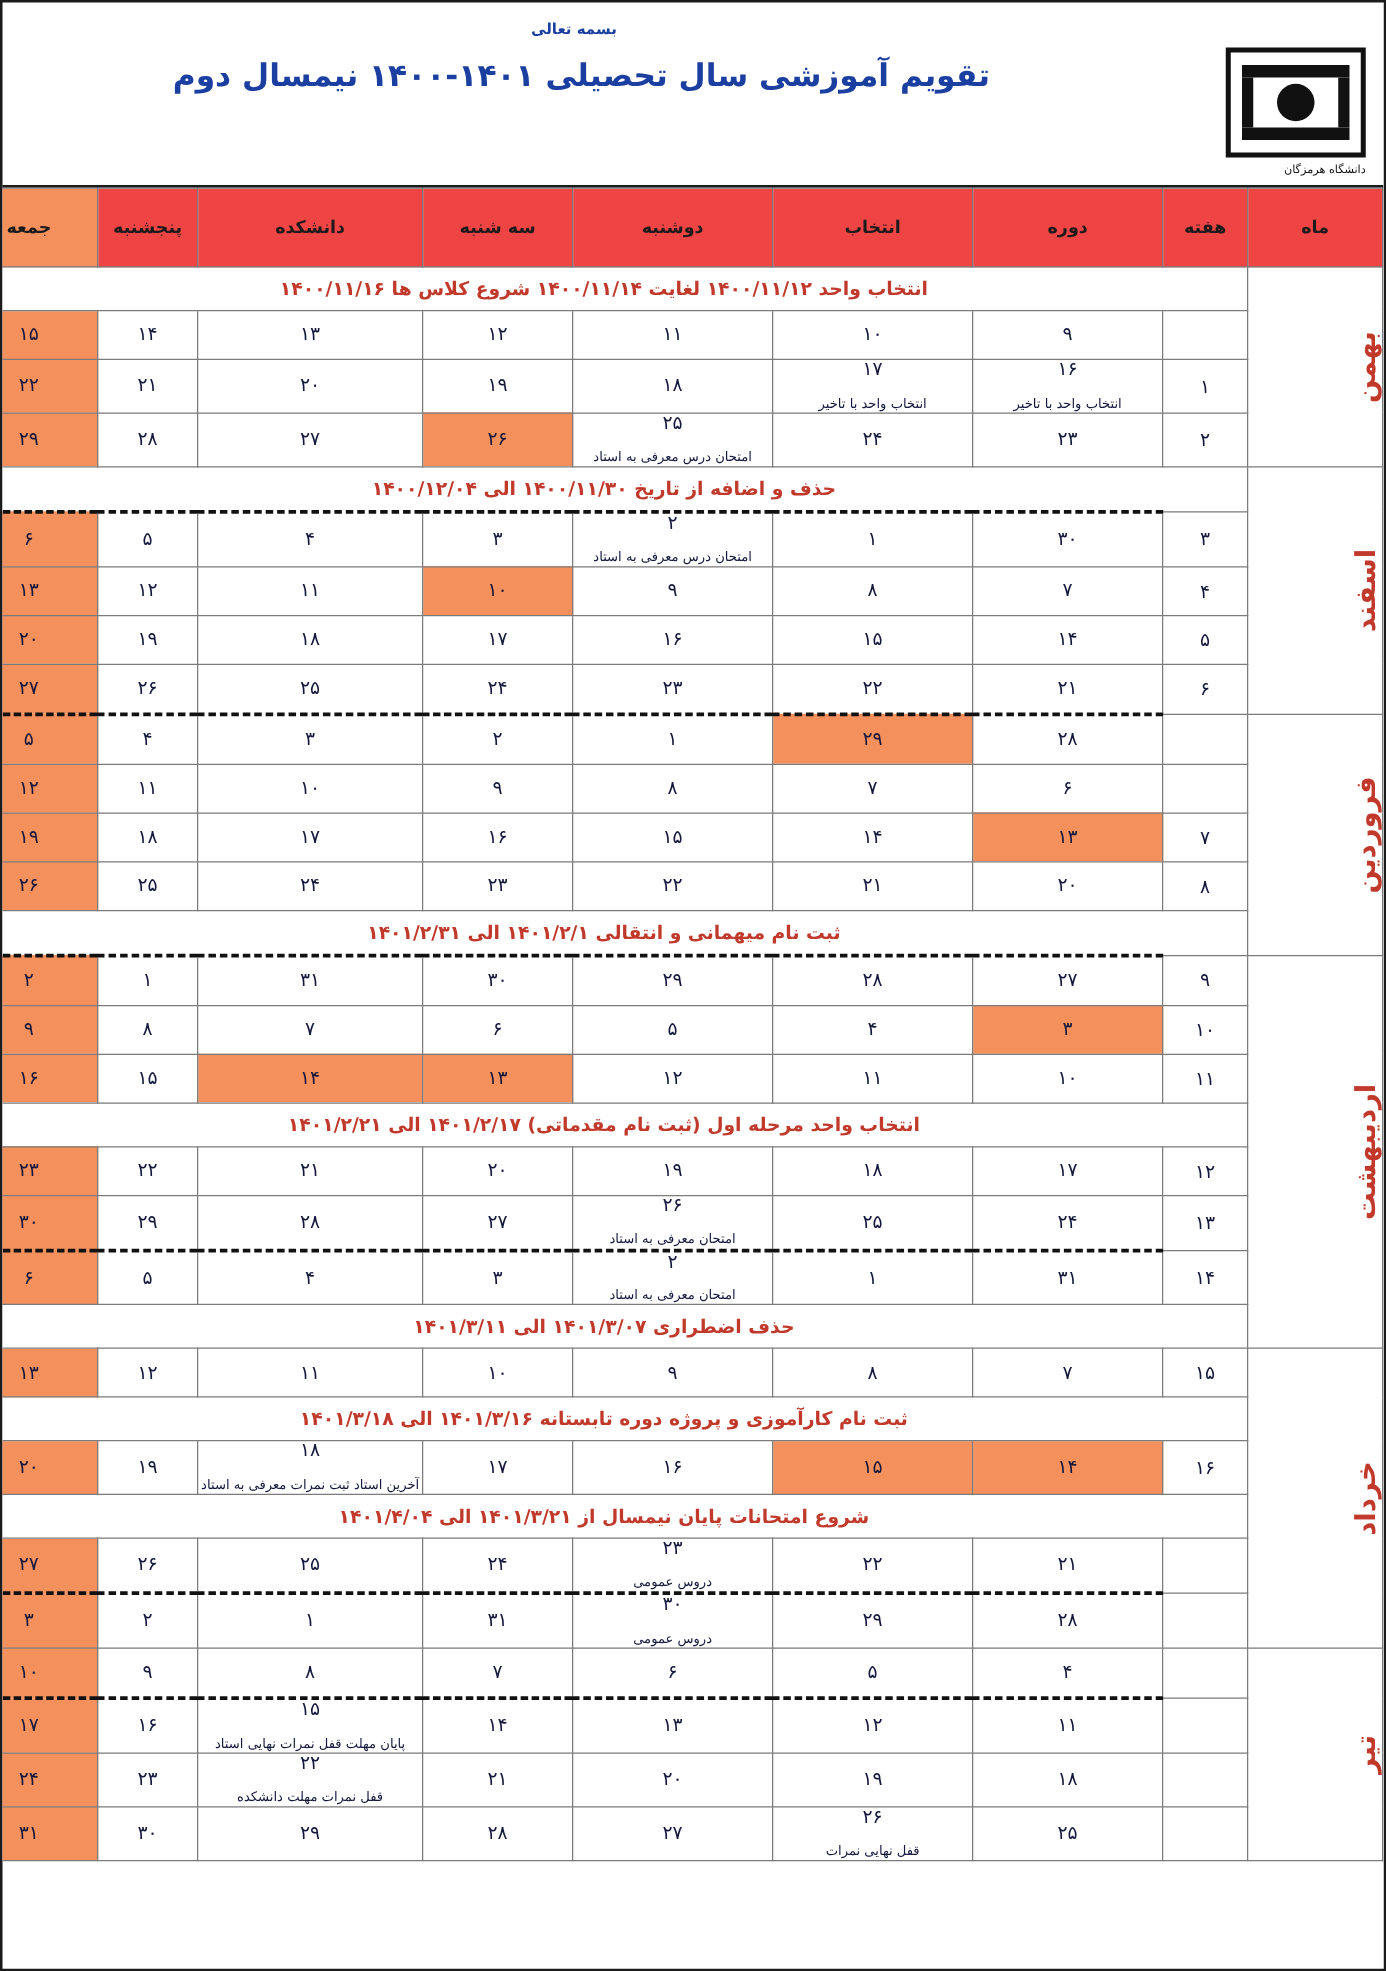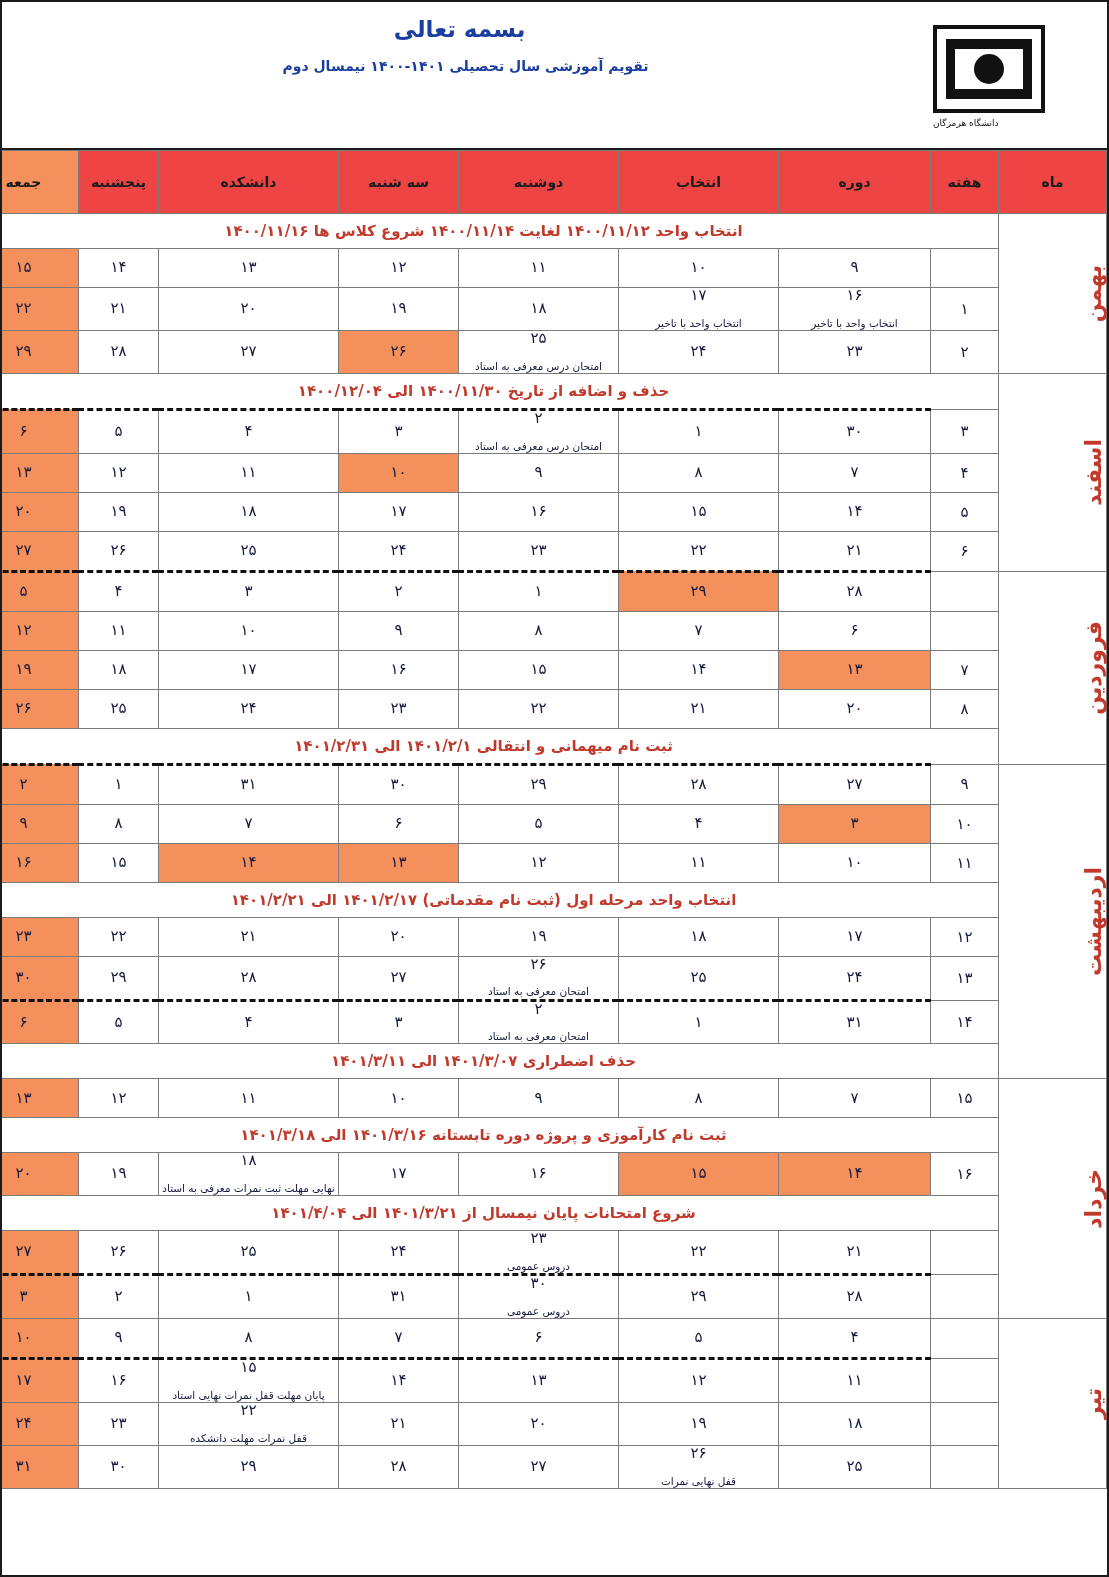--- a/index.html
+++ b/index.html
@@ -1,34 +1,34 @@
 <!DOCTYPE html>
 <html lang="fa" dir="rtl"><head>
 <meta charset="utf-8">
 <style>
   html,body{margin:0;padding:0;background:#fff;}
   body{width:1109px;height:1577px;font-family:"DejaVu Sans","Liberation Sans",sans-serif;}
   .page{position:relative;width:1109px;height:1577px;box-sizing:border-box;border:2px solid #1b1b1b;overflow:hidden;}
 
   
   .header{position:relative;height:148px;border-bottom:2px solid #1b1b1b;box-sizing:border-box;}
-  .logo-box{position:absolute;right:14px;top:6px;width:160px;height:136px;display:flex;flex-direction:column;align-items:flex-end;justify-content:center;}
+  .logo-box{position:absolute;right:14px;top:19px;width:160px;height:136px;display:flex;flex-direction:column;align-items:flex-start;justify-content:center;}
   .logo-mark{width:112px;height:88px;border:4px solid #111;display:flex;align-items:center;justify-content:center;box-sizing:border-box;}
   .logo-inner{width:86px;height:60px;position:relative;}
   .logo-inner .bar{position:absolute;left:0;right:0;height:10px;background:#111;}
   .logo-inner .b1{top:0;}
   .logo-inner .b2{bottom:0;}
   .logo-inner .dot{position:absolute;left:50%;top:50%;transform:translate(-50%,-50%);width:30px;height:30px;border-radius:50%;background:#111;}
   .logo-inner .lside{position:absolute;left:0;top:10px;bottom:10px;width:9px;background:#111;}
   .logo-inner .rside{position:absolute;right:0;top:10px;bottom:10px;width:9px;background:#111;}
   .logo-caption{font-size:9px;color:#111;margin-top:5px;letter-spacing:.5px;}
 
   .header-titles{position:absolute;left:0;right:190px;top:14px;text-align:center;}
-  .bismillah{font-size:23px;color:#1b3fa0;font-weight:bold;margin-bottom:16px;}
-  .main-title{font-size:14px;color:#1b3fa0;font-weight:bold;letter-spacing:.5px;padding-left:12px;}
+  .bismillah{font-size:12px;color:#1b3fa0;font-weight:bold;margin-bottom:16px;}
+  .main-title{font-size:25px;color:#1b3fa0;font-weight:bold;letter-spacing:.5px;padding-left:12px;}
 
   
   table{border-collapse:collapse;width:100%;table-layout:fixed;}
   td,th{border:1px solid #7b7b7b;text-align:center;vertical-align:middle;font-size:15px;color:#14183c;padding:0;height:38px;}
   .colhead td{background:#ef4444;height:62px;font-size:14px;font-weight:bold;color:#1b1b1b;}
   .colhead td.fri{background:#f4905c;}
   .hatch{background:repeating-linear-gradient(135deg,#efefef 0 4px,#cfcfcf 4px 8px);}
 
   td.fri{background:#f4905c;}
   td.hl{background:#f4905c;}
@@ -574,21 +574,21 @@
             <span class="daynum">۱۵</span>
           </td>
           <td class="">
             <span class="daynum">۱۶</span>
           </td>
           <td class="">
             <span class="daynum">۱۷</span>
           </td>
           <td class="">
             <span class="daynum">۱۸</span>
-            <span class="note">نهایی مهلت ثبت نمرات معرفی به استاد</span>
+            <span class="note">آخرین استاد ثبت نمرات معرفی به استاد</span>
           </td>
           <td class="">
             <span class="daynum">۱۹</span>
           </td>
           <td class="fri">
             <span class="daynum">۲۰</span>
           </td>
         </tr>
         <tr class="banner">
           <td colspan="8" class="red">شروع امتحانات پایان نیمسال از ۱۴۰۱/۳/۲۱ الی ۱۴۰۱/۴/۰۴</td>

